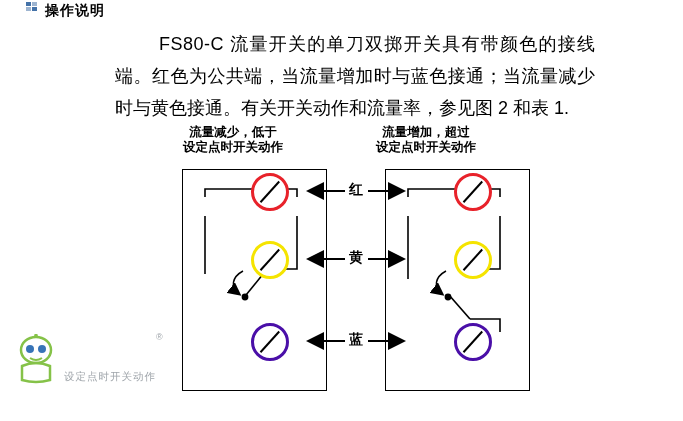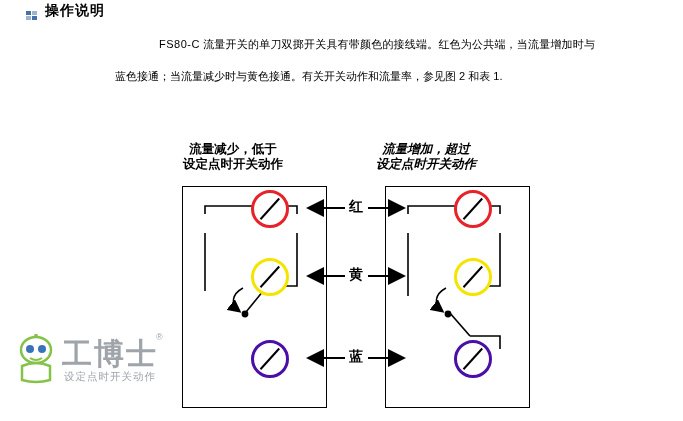--- a/index.html
+++ b/index.html
@@ -12,21 +12,21 @@
     position: relative;
     overflow: hidden;
   }
 
   
   .header {
     position: absolute;
     left: 26px;
     top: 2px;
     display: flex;
-    align-items: flex-end;
+    align-items: flex-start;
     gap: 8px;
   }
   .header-bullet {
     width: 11px;
     height: 9px;
     position: relative;
   }
   .header-bullet i {
     position: absolute;
     width: 5px;
@@ -43,48 +43,48 @@
     color: #000;
     letter-spacing: 1px;
   }
 
   
   .para {
     position: absolute;
     left: 115px;
     top: 28px;
     width: 480px;
-    font-size: 11px;
+    font-size: 18px;
     line-height: 32px;
     color: #000;
     text-align: justify;
   }
   .para .indent { display: inline-block; width: 44px; }
   .para .model { letter-spacing: 0.5px; }
 
   
   .figure {
     position: absolute;
     left: 0;
-    top: 136px;
+    top: 119px;
     width: 631px;
     height: 285px;
   }
 
   .fig-caption {
     position: absolute;
     font-size: 12.5px;
     font-weight: bold;
     line-height: 15px;
     text-align: center;
     color: #000;
     white-space: nowrap;
   }
   .cap-left  { left: 183px; top: 6px; }
-  .cap-right { left: 376px; top: 6px; font-style: italic; }
+  .cap-right { left: 376px; top: 6px; }
 
   .panel {
     position: absolute;
     border: 1.6px solid #000;
     background: #fff;
     top: 50px;
     height: 222px;
   }
   .panel-left  { left: 182px; width: 145px; }
   .panel-right { left: 385px; width: 145px; }
@@ -283,16 +283,15 @@
 <div class="watermark">
   <svg class="wm-mascot" viewBox="0 0 48 50">
     <ellipse cx="24" cy="16" rx="15" ry="13" fill="none" stroke="#7fbf3f" stroke-width="2.5"></ellipse>
     <circle cx="18" cy="15" r="4" fill="#2e6db4"></circle>
     <circle cx="30" cy="15" r="4" fill="#2e6db4"></circle>
     <path d="M18,24 Q24,28 30,24" fill="none" stroke="#7fbf3f" stroke-width="2"></path>
     <path d="M10,32 Q24,26 38,32 L38,46 Q24,50 10,46 Z" fill="none" stroke="#7fbf3f" stroke-width="2.5"></path>
     <line x1="24" y1="1" x2="24" y2="4" stroke="#7fbf3f" stroke-width="2"></line>
     <circle cx="24" cy="1.5" r="1.8" fill="#7fbf3f"></circle>
   </svg>
-  <div class="wm-text">工博士</div>
   <div class="wm-reg">®</div>
   <div class="wm-sub">设定点时开关动作</div>
 </div>
 
 </body></html>

